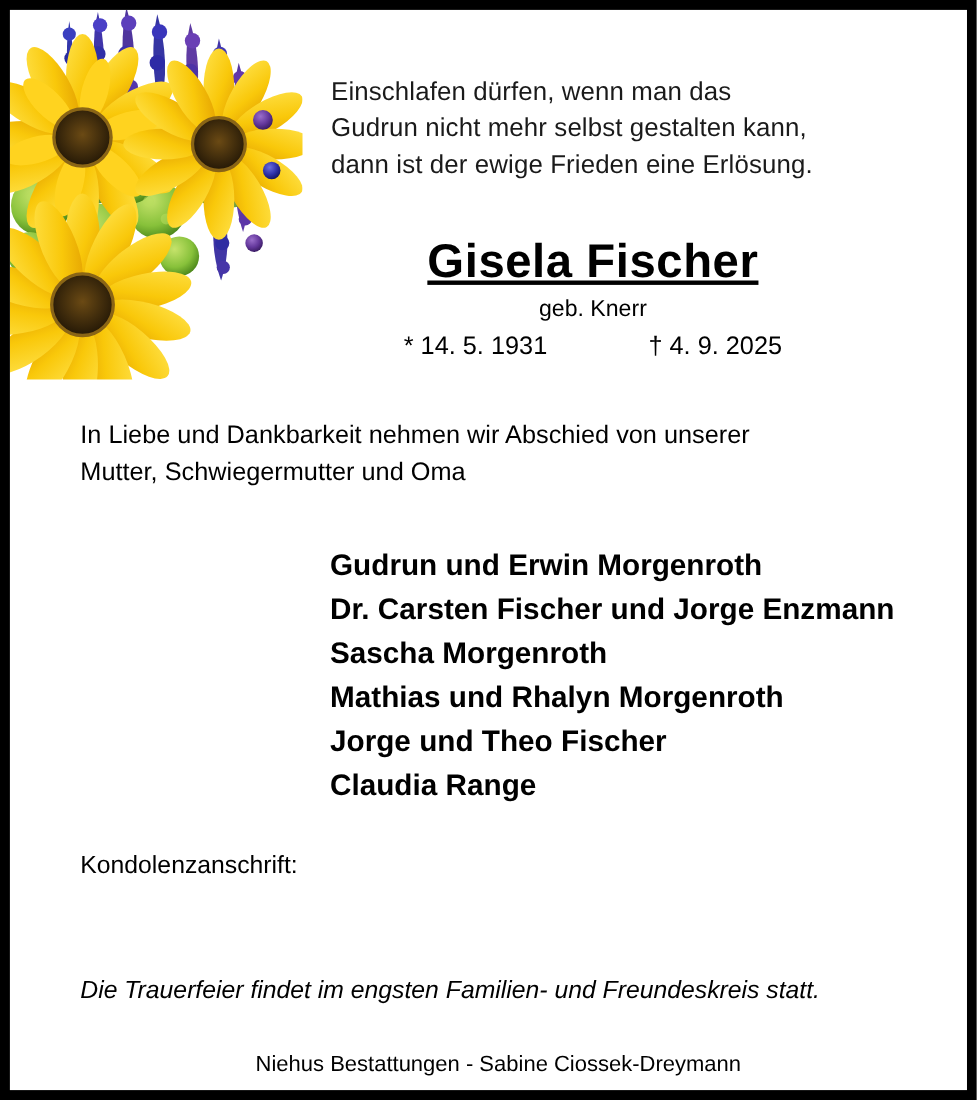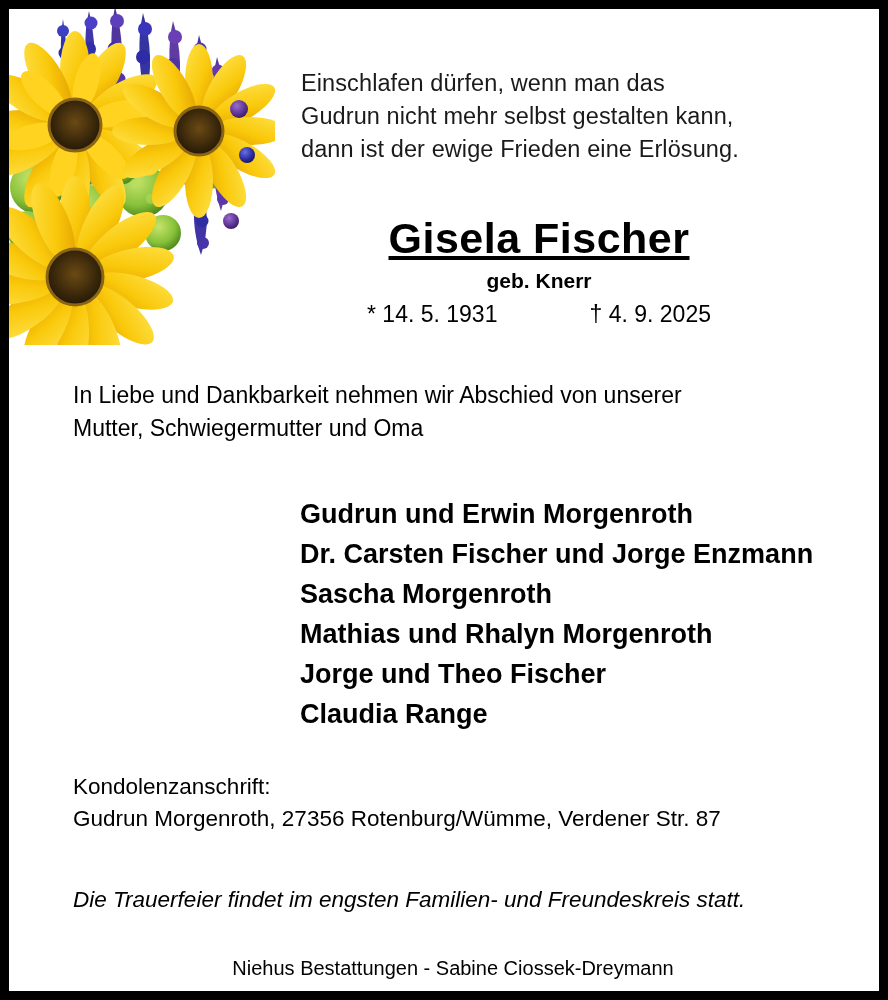--- a/index.html
+++ b/index.html
@@ -63,21 +63,20 @@
     font-size: 43px;
     font-weight: bold;
     letter-spacing: 0.5px;
     line-height: 50px;
     text-decoration: underline;
   }
   .maiden-name {
     font-size: 21px;
     line-height: 28px;
     margin-top: 4px;
-    font-weight: bold;
   }
   .dates {
     margin-top: 4px;
     font-size: 23px;
     line-height: 30px;
     display: flex;
     justify-content: center;
     gap: 92px;
   }
 
@@ -340,21 +339,20 @@
       <div>Gudrun und Erwin Morgenroth</div>
       <div>Dr. Carsten Fischer und Jorge Enzmann</div>
       <div>Sascha Morgenroth</div>
       <div>Mathias und Rhalyn Morgenroth</div>
       <div>Jorge und Theo Fischer</div>
       <div>Claudia Range</div>
     </div>
 
     <div class="condolence">
       <div>Kondolenzanschrift:</div>
-      <div>Gudrun Morgenroth, 27356 Rotenburg/Wümme, Verdener Str. 87</div>
     </div>
 
     <div class="ceremony">Die Trauerfeier findet im engsten Familien- und Freundeskreis statt.</div>
 
     <div class="funeral-home">Niehus Bestattungen - Sabine Ciossek-Dreymann</div>
 
   </div>
 </div>
 
 </body></html>

